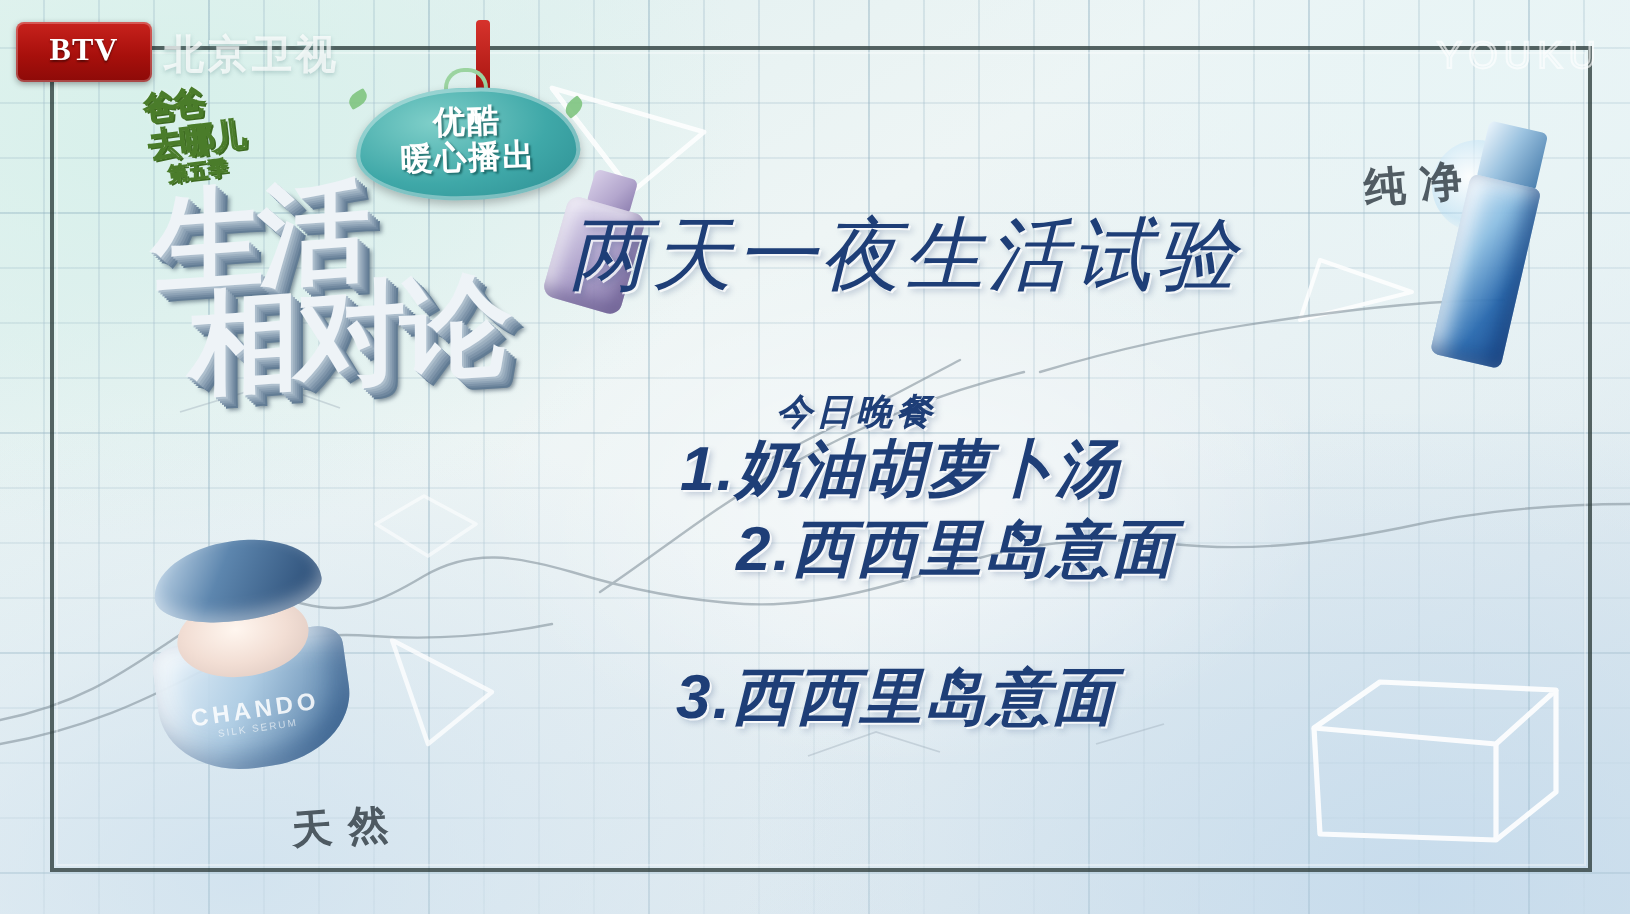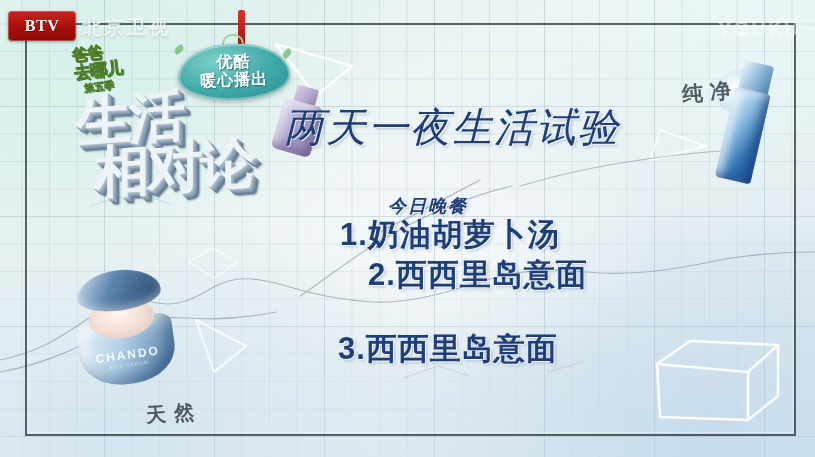--- a/index.html
+++ b/index.html
@@ -112,21 +112,21 @@
     box-shadow:inset -4px -4px 8px rgba(90,75,130,.5), inset 4px 4px 8px rgba(255,255,255,.6);}
 
   
   .maintitle{position:absolute;left:284px;top:100px;
     font-size:40px;font-weight:normal;font-style:italic;letter-spacing:2px;color:#1e3e77;
     text-shadow:1px 1px 0 rgba(255,255,255,.8), 2px 2px 3px rgba(40,70,120,.28);}
   .subtitle{position:absolute;left:388px;top:156px;
     font-size:18px;font-weight:bold;font-style:italic;letter-spacing:2px;color:#1e3e77;
     text-shadow:1px 1px 0 rgba(255,255,255,.8), 2px 2px 3px rgba(40,70,120,.28);margin-top:38px;}
 
-  .menu-item{position:absolute;font-size:31px;font-weight:bold;
+  .menu-item{position:absolute;font-size:31px;font-weight:bold;font-style:italic;
     letter-spacing:1px;color:#1e3e77;
     text-shadow:1px 1px 0 rgba(255,255,255,.85), 2px 2px 3px rgba(40,70,120,.26);}
   .m1{left:340px;top:214px;}
   .m2{left:368px;top:254px;}
   .m3{left:338px;top:328px;}
 
   
   .brush{position:absolute;font-family:"Liberation Serif","DejaVu Serif",serif;
     font-weight:bold;color:#37424a;opacity:.85;}
   .brush.pure{left:682px;top:78px;font-size:21px;letter-spacing:7px;transform:rotate(-5deg);}

